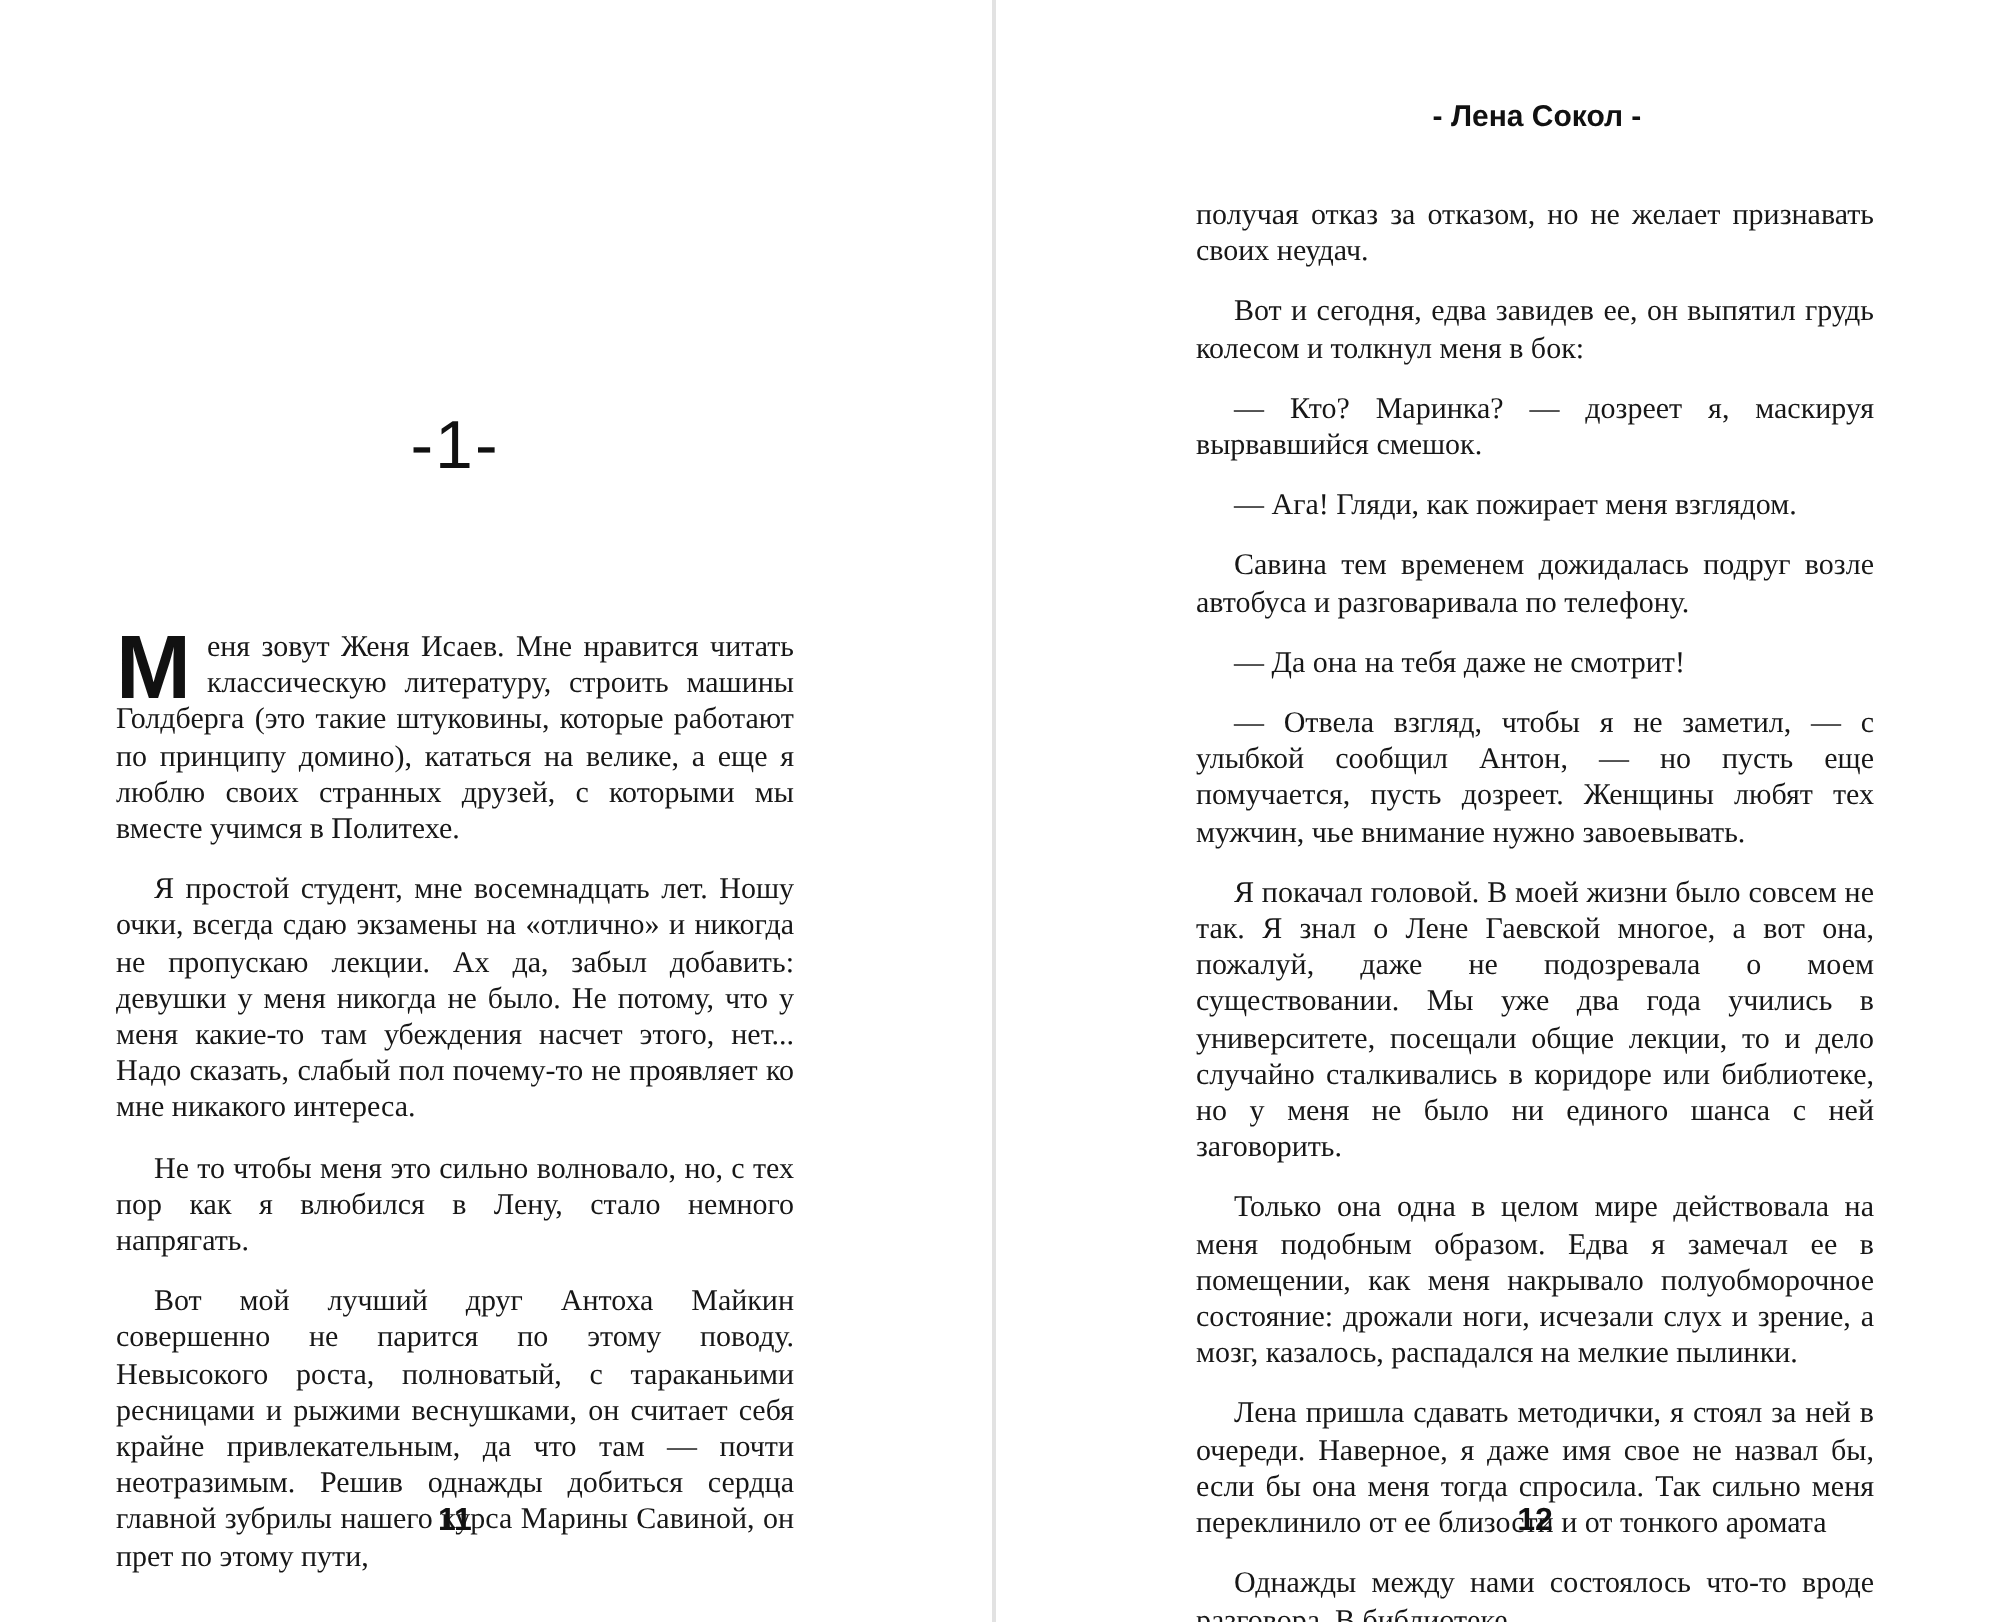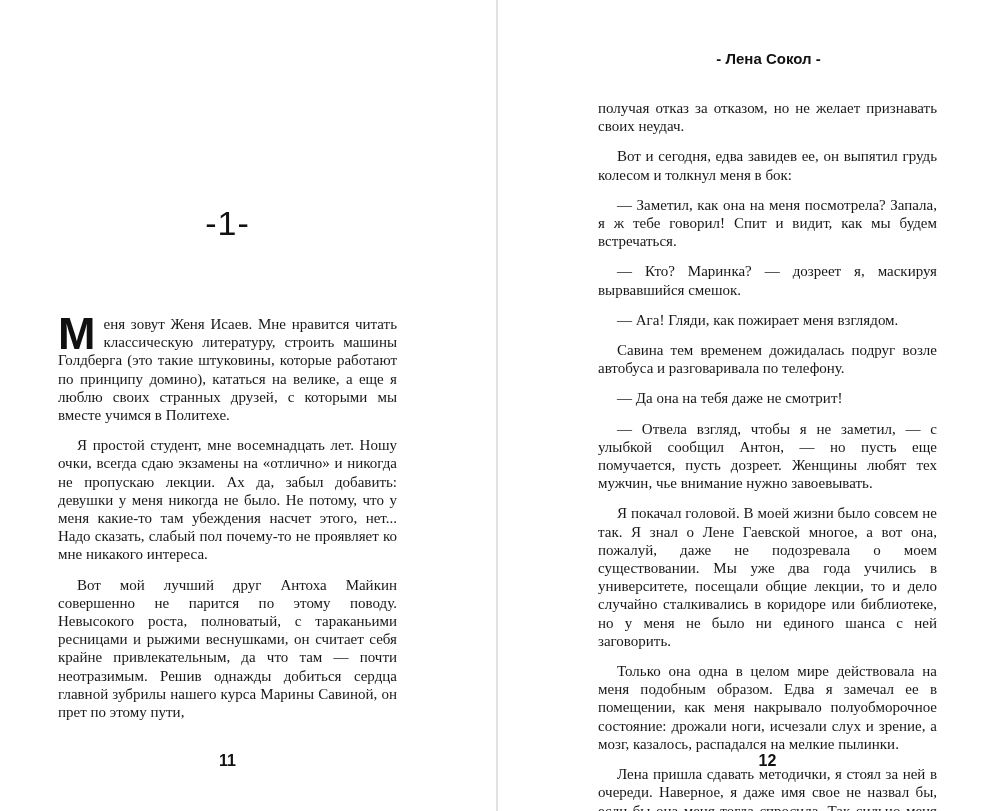--- a/index.html
+++ b/index.html
@@ -99,35 +99,35 @@
 <div id="screen">
 
   <div class="page" id="page-left">
     <div class="chapter-heading">-1-</div>
 
     <div class="body-block" id="left-body">
       <p>
         <span class="dropcap">М</span><span>еня зовут Женя Исаев. Мне нравится читать классическую литературу, строить машины Голдберга (это такие штуковины, которые работают по принципу домино), кататься на велике, а еще я люблю своих странных друзей, с которыми мы вместе учимся в Политехе.</span>
       </p>
       <p class="indent">Я простой студент, мне восемнадцать лет. Ношу очки, всегда сдаю экзамены на «отлично» и никогда не пропускаю лекции. Ах да, забыл добавить: девушки у меня никогда не было. Не потому, что у меня какие-то там убеждения насчет этого, нет... Надо сказать, слабый пол почему-то не проявляет ко мне никакого интереса.</p>
+      <p class="indent">Не то чтобы меня это сильно волновало, но, с тех пор как я влюбился в Лену, стало немного напрягать.</p>
       <p class="indent">Вот мой лучший друг Антоха Майкин совершенно не парится по этому поводу. Невысокого роста, полноватый, с тараканьими ресницами и рыжими веснушками, он считает себя крайне привлекательным, да что там — почти неотразимым. Решив однажды добиться сердца главной зубрилы нашего курса Марины Савиной, он прет по этому пути,</p>
     </div>
 
     <div class="page-number" id="page-number-left">11</div>
   </div>
 
   <div class="spread-divider"></div>
 
   <div class="page" id="page-right">
     <div class="running-header">- Лена Сокол -</div>
 
     <div class="body-block" id="right-body">
       <p>получая отказ за отказом, но не желает признавать своих неудач.</p>
       <p class="indent">Вот и сегодня, едва завидев ее, он выпятил грудь колесом и толкнул меня в бок:</p>
-      <p class="indent">— Заметил, как она на меня посмотрела? Запала, я ж тебе говорил! Спит и видит, как мы будем встречаться.</p>
       <p class="indent">— Кто? Маринка? — дозреет я, маскируя вырвавшийся смешок.</p>
       <p class="indent">— Ага! Гляди, как пожирает меня взглядом.</p>
       <p class="indent">Савина тем временем дожидалась подруг возле автобуса и разговаривала по телефону.</p>
       <p class="indent">— Да она на тебя даже не смотрит!</p>
       <p class="indent">— Отвела взгляд, чтобы я не заметил, — с улыбкой сообщил Антон, — но пусть еще помучается, пусть дозреет. Женщины любят тех мужчин, чье внимание нужно завоевывать.</p>
       <p class="indent">Я покачал головой. В моей жизни было совсем не так. Я знал о Лене Гаевской многое, а вот она, пожалуй, даже не подозревала о моем существовании. Мы уже два года учились в университете, посещали общие лекции, то и дело случайно сталкивались в коридоре или библиотеке, но у меня не было ни единого шанса с ней заговорить.</p>
       <p class="indent">Только она одна в целом мире действовала на меня подобным образом. Едва я замечал ее в помещении, как меня накрывало полуобморочное состояние: дрожали ноги, исчезали слух и зрение, а мозг, казалось, распадался на мелкие пылинки.</p>
       <p class="indent">Лена пришла сдавать методички, я стоял за ней в очереди. Наверное, я даже имя свое не назвал бы, если бы она меня тогда спросила. Так сильно меня переклинило от ее близости и от тонкого аромата</p>
       <p class="indent">Однажды между нами состоялось что-то вроде разговора. В библиотеке.</p>
     </div>

